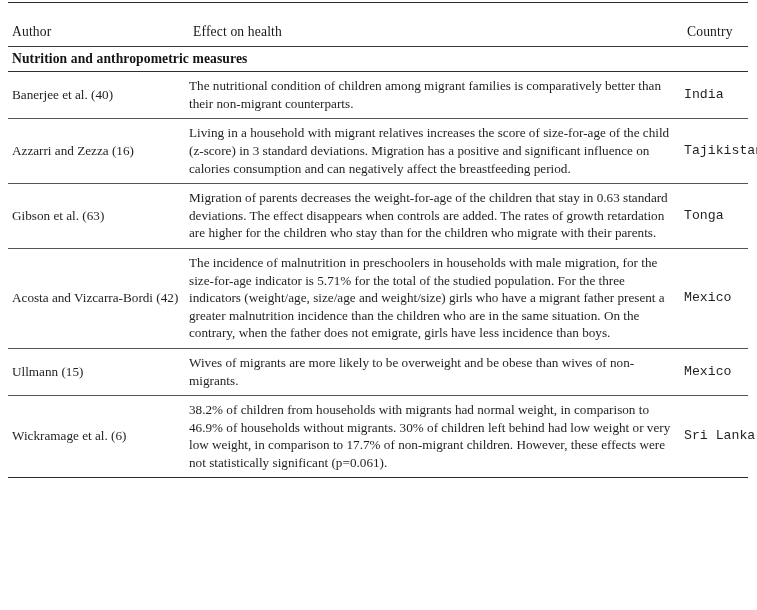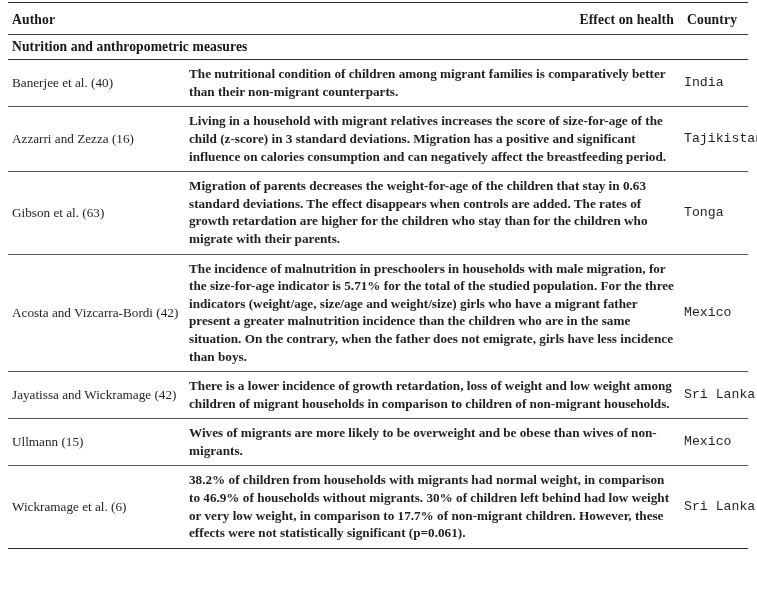--- a/index.html
+++ b/index.html
@@ -35,31 +35,31 @@
     line-height: 17.6px;
   }
 
   col.c-author   { width: 177px; }
   col.c-effect   { width: 495px; }
   col.c-country  { width: 68px; }
 
   
   tr.head-row > th {
     text-align: left;
-    font-weight: 700;
+    font-weight: 400;
     font-size: 13.6px;
     letter-spacing: 0.15px;
-    padding: 8px 6px 5px 4px;
+    padding: 20px 6px 5px 4px;
     vertical-align: bottom;
     border-top: 1.6px solid #2b2b2b;
     border-bottom: 1.1px solid #3a3a3a;
     color: #171717;
     white-space: nowrap;
   }
-  tr.head-row > th.col-effect  { padding-left: 8px; text-align: right; }
+  tr.head-row > th.col-effect  { padding-left: 8px; }
   tr.head-row > th.col-country { padding-left: 7px; }
 
   
   tr.section-row > td {
     font-weight: 700;
     font-size: 13.6px;
     letter-spacing: 0.1px;
     padding: 3px 4px 4px 4px;
     border-bottom: 1.5px solid #2f2f2f;
     color: #141414;
@@ -77,21 +77,20 @@
   }
   td.col-author {
     white-space: normal;
     padding-right: 8px;
   }
   td.col-effect {
     padding-left: 8px;
     padding-right: 10px;
     text-align: left;
     hyphens: none;
-    font-weight: bold;
   }
   td.col-country {
     padding-left: 7px;
     white-space: nowrap;
     font-family: Liberation Mono, monospace;
   }
 
   
   td, th { color: #1f1f1f; }
 </style>
@@ -138,25 +137,20 @@
         <td class="col-effect">Migration of parents decreases the weight-for-age of the children that stay in 0.63 standard deviations. The effect disappears when controls are added. The rates of growth retardation are higher for the children who stay than for the children who migrate with their parents.</td>
         <td class="col-country">Tonga</td>
       </tr>
 
       <tr class="data-row">
         <td class="col-author">Acosta and Vizcarra-Bordi (42)</td>
         <td class="col-effect">The incidence of malnutrition in preschoolers in households with male migration, for the size-for-age indicator is 5.71% for the total of the studied population. For the three indicators (weight/age, size/age and weight/size) girls who have a migrant father present a greater malnutrition incidence than the children who are in the same situation. On the contrary, when the father does not emigrate, girls have less incidence than boys.</td>
         <td class="col-country">Mexico</td>
       </tr>
 
-      <tr class="data-row">
-        <td class="col-author">Jayatissa and Wickramage (42)</td>
-        <td class="col-effect">There is a lower incidence of growth retardation, loss of weight and low weight among children of migrant households in comparison to children of non-migrant households.</td>
-        <td class="col-country">Sri Lanka</td>
-      </tr>
 
       <tr class="data-row">
         <td class="col-author">Ullmann (15)</td>
         <td class="col-effect">Wives of migrants are more likely to be overweight and be obese than wives of non-migrants.</td>
         <td class="col-country">Mexico</td>
       </tr>
 
       <tr class="data-row">
         <td class="col-author">Wickramage et al. (6)</td>
         <td class="col-effect">38.2% of children from households with migrants had normal weight, in comparison to 46.9% of households without migrants. 30% of children left behind had low weight or very low weight, in comparison to 17.7% of non-migrant children. However, these effects were not statistically significant (p=0.061).</td>

